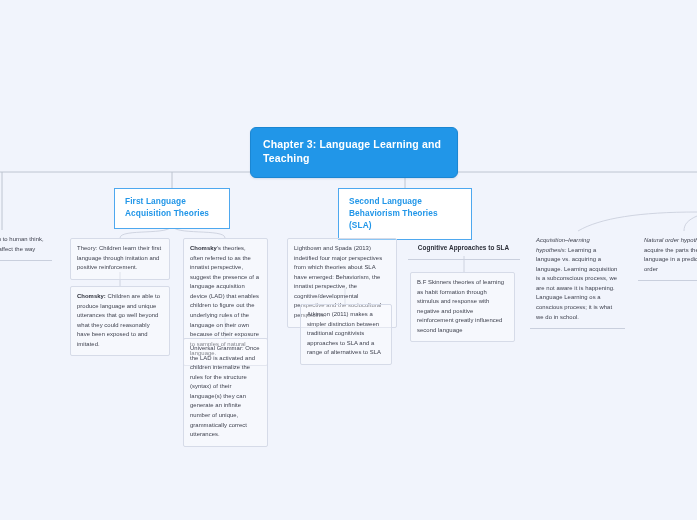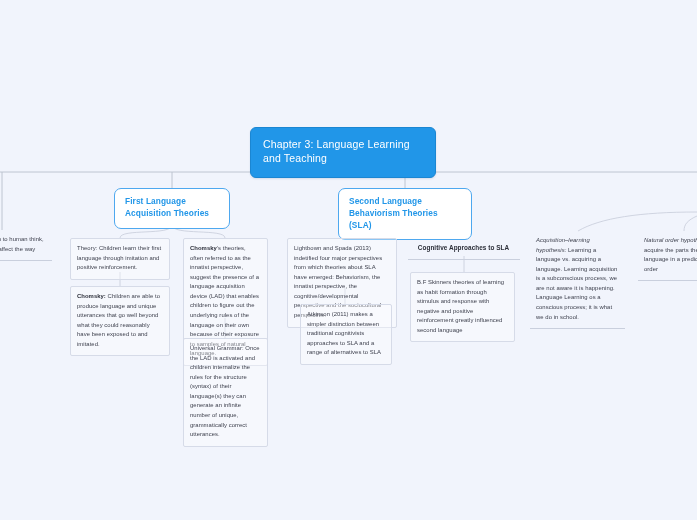--- a/index.html
+++ b/index.html
@@ -26,41 +26,41 @@
     width: 697px;
     height: 520px;
     pointer-events: none;
   }
 
   
   .root-node {
     position: absolute;
     left: 250px;
     top: 127px;
-    width: 186px;
+    width: 208px;
     box-sizing: border-box;
     background: #2196e8;
     border: 1px solid #1b86d2;
     border-radius: 6px;
     padding: 9px 11px 11px 12px;
     color: #ffffff;
     font-size: 10.5px;
-    font-weight: normal;
+    font-weight: bold;
     line-height: 1.38;
     letter-spacing: 0.15px;
     box-shadow: 0 1px 2px rgba(20,60,120,0.13);
   }
 
   
   .branch-node {
     position: absolute;
     box-sizing: border-box;
     background: #ffffff;
     border: 1.3px solid #4ea8ef;
-    border-radius: 7px;
+    border-radius: 0;
     padding: 7px 9px 8px 10px;
     color: #2196e8;
     font-size: 8.3px;
     font-weight: bold;
     line-height: 1.42;
     letter-spacing: 0.1px;
   }
   #branch-fla { left: 114px; top: 188px; width: 116px; }
   #branch-sla { left: 338px; top: 188px; width: 134px; }
 

